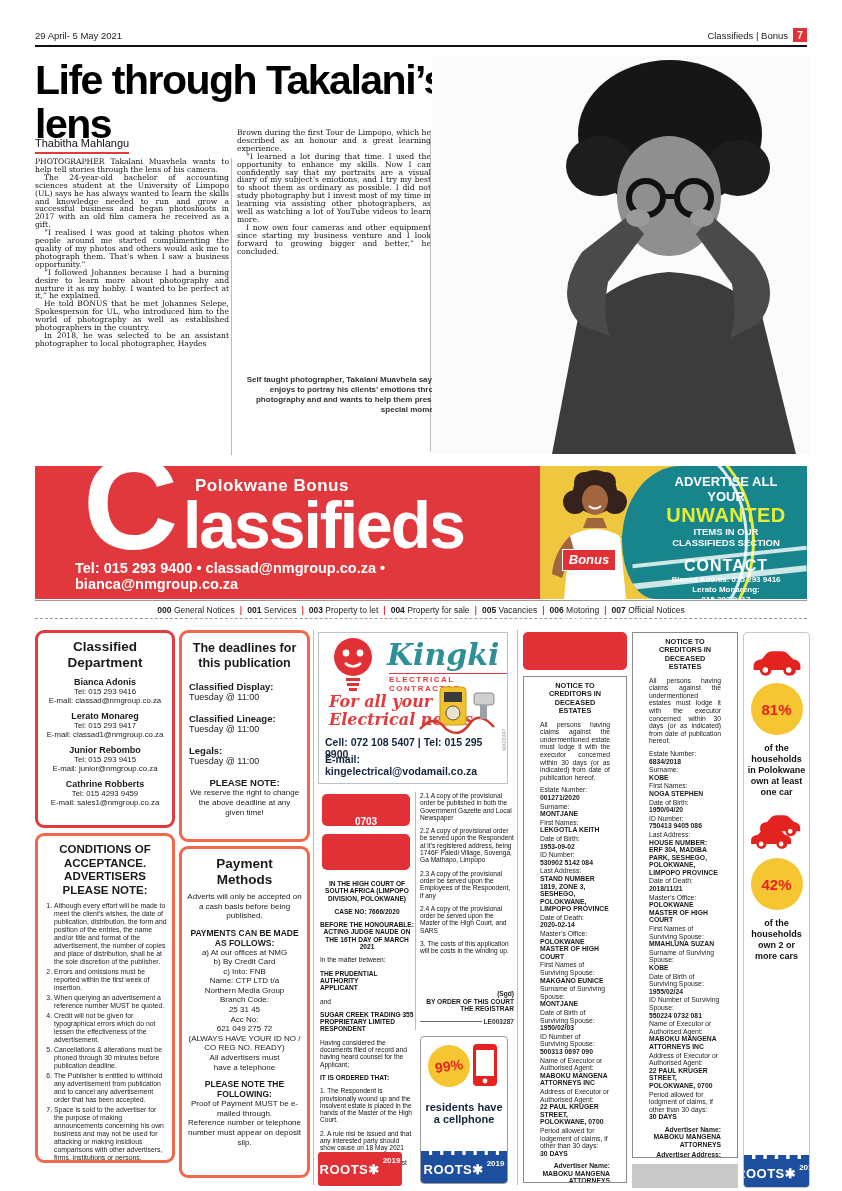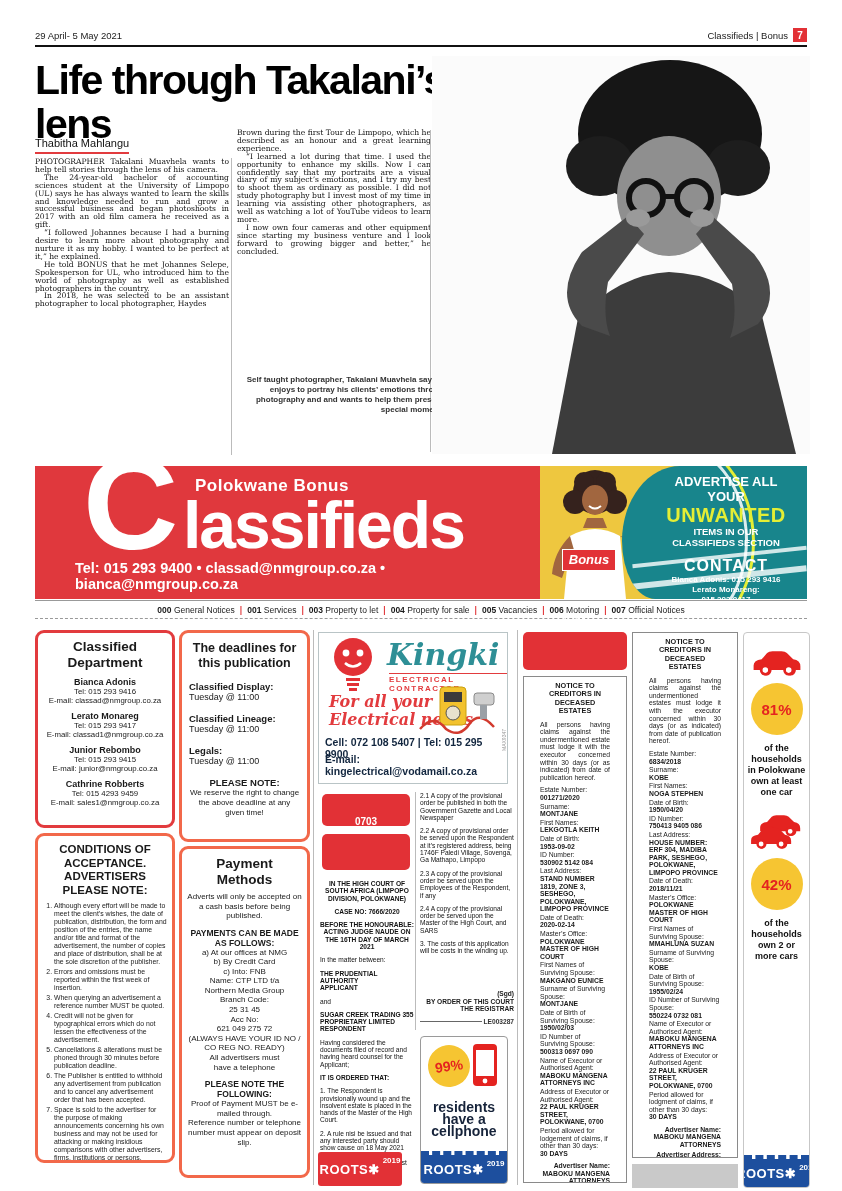--- a/index.html
+++ b/index.html
@@ -140,21 +140,21 @@
   .grey-ph{left:632px;top:1164px;width:106px;height:24px;background:#c9c9c9;}
 
   
   .statbox{border:1.5px solid #9a9a9a;box-sizing:border-box;background:#fff;display:flex;
            flex-direction:column;align-items:center;overflow:hidden;}
   .phoneAd{left:420px;top:1036px;width:88px;height:148px;border-radius:4px;}
   .yc{background:#f6c532;border-radius:50%;display:flex;align-items:center;justify-content:center;
       color:#e42320;font-weight:bold;}
   .yc99{width:42px;height:42px;font-size:14px;transform:rotate(-8deg);position:absolute;left:7px;top:8px;}
   .ph-icon{position:absolute;right:9px;top:6px;}
-  .ph-txt{margin-top:64px;font-size:14px;font-weight:bold;color:#16233a;text-align:center;line-height:12px;}
+  .ph-txt{margin-top:64px;font-size:11px;font-weight:bold;color:#16233a;text-align:center;line-height:12px;}
   .dash{width:100%;border-top:4px dashed #1d4f9e;margin-top:auto;}
   .rootsbar{width:100%;height:28px;background:#1d4f9e;color:#fff;display:flex;align-items:center;
             justify-content:center;gap:3px;}
   .roots-b{font-weight:bold;font-size:13px;letter-spacing:.5px;}
   .roots-y{font-size:8px;font-weight:bold;align-self:flex-start;margin-top:4px;}
   .roots-red{left:318px;top:1152px;width:84px;height:34px;background:#e23136;border-radius:3px;
              color:#fff;display:flex;align-items:center;justify-content:center;gap:3px;}
 
   .carsAd{left:743px;top:632px;width:67px;height:556px;border-radius:4px;border-color:#c7c7c7;}
   .yc-big{width:52px;height:52px;font-size:15px;margin-top:6px;}
@@ -172,20 +172,21 @@
     <span class="pagebox">7</span>
   </div>
   <div class="abs hdr-rule"></div>
 
   <div class="abs headline">Life through Takalani’s lens</div>
   <div class="abs byline">Thabitha Mahlangu</div>
 
   <div class="abs artcol col1">
       <p>PHOTOGRAPHER Takalani Muavhela wants to help tell stories through the lens of his camera.</p>
       <p>The 24-year-old bachelor of accounting sciences student at the University of Limpopo (UL) says he has always wanted to learn the skills and knowledge needed to run and grow a successful business and began photoshoots in 2017 with an old film camera he received as a gift.</p>
+      <p>“I realised I was good at taking photos when people around me started complimenting the quality of my photos and others would ask me to photograph them. That’s when I saw a business opportunity.”</p>
       <p>“I followed Johannes because I had a burning desire to learn more about photography and nurture it as my hobby. I wanted to be perfect at it,” he explained.</p>
       <p>He told BONUS that he met Johannes Selepe, Spokesperson for UL, who introduced him to the world of photography as well as established photographers in the country.</p>
       <p>In 2018, he was selected to be an assistant photographer to local photographer, Haydes</p>
     </div>
   <div class="abs vrule" style="left:231px;top:158px;height:297px;"></div>
   <div class="abs artcol col2">
       <p>Brown during the first Tour de Limpopo, which he described as an honour and a great learning experience.</p>
       <p>“I learned a lot during that time. I used the opportunity to enhance my skills. Now I can confidently say that my portraits are a visual diary of my subject’s emotions, and I try my best to shoot them as ordinary as possible. I did not study photography but I invest most of my time in learning via assisting other photographers, as well as watching a lot of YouTube videos to learn more.</p>
       <p>I now own four cameras and other equipment since starting my business venture and I look forward to growing bigger and better,” he concluded.</p>
     </div>

